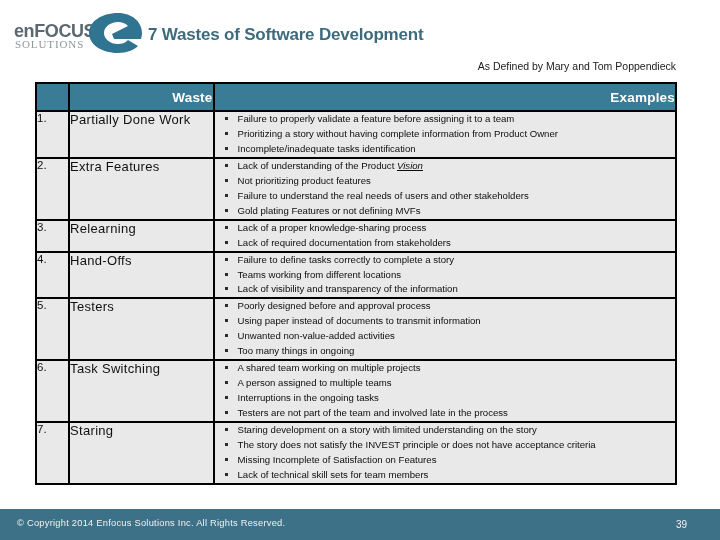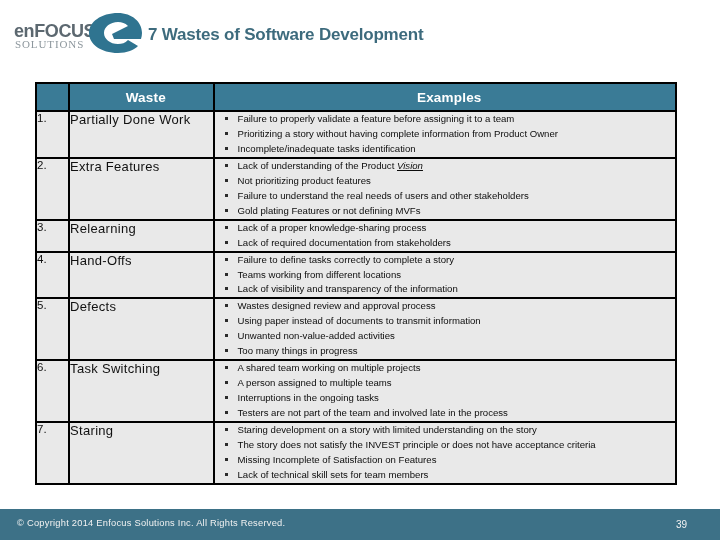--- a/index.html
+++ b/index.html
@@ -102,21 +102,21 @@
     height: 26px;
     vertical-align: middle;
   }
   .th-label {
     display: block;
     color: #ffffff;
     font-size: 13.5px;
     font-weight: bold;
     padding-left: 9px;
     letter-spacing: 0.2px;
-    text-align: center;
+    text-align: right;
   }
   .col-num   { width: 33px; }
   .col-waste { width: 144px; }
   .col-ex    { width: 461px; }
 
   .cell-num {
     font-size: 11.5px;
     color: #111111;
     padding: 7px 0 7px 6px;
     text-align: left;
@@ -192,20 +192,21 @@
   <div id="brand-logo">
     <div id="logo-wordmark">enFOCUS</div>
     <div id="logo-subword">SOLUTIONS</div>
     <svg id="logo-swirl" viewBox="0 0 58 46">
       <path d="M34 3 C17 3 5 12 5 23 C5 34 17 43 34 43 C43 43 50 40 54 36 L44 30 C41 33 38 34 34 34 C26 34 20 29 20 23 C20 17 26 12 34 12 C38 12 41 13 44 16 L28 24 L30 29 L57 29 C57.6 27 58 25 58 23 C58 12 48 3 34 3 Z" fill="#2f7490"></path>
       <path d="M30 19 L44 12 C41.5 10.2 38 9 34 9 L34 9 C27 9 22 14 22 19 Z" fill="#ffffff" opacity="0"></path>
     </svg>
   </div>
 
   <div id="slide-title">7 Wastes of Software Development</div>
+  <div id="slide-subtitle">As Defined by Mary and Tom Poppendieck</div>
 </div>
 
 <table id="waste-table">
   <colgroup>
     <col class="col-num">
     <col class="col-waste">
     <col class="col-ex">
   </colgroup>
   <thead>
     <tr>
@@ -260,27 +261,27 @@
         <td class="cell-ex">
           <ul class="ex-list">
             <li>Failure to define tasks correctly to complete a story</li>
             <li>Teams working from different locations</li>
             <li>Lack of visibility and transparency of the information</li>
           </ul>
         </td>
       </tr>
       <tr>
         <td class="cell-num">5.</td>
-        <td class="cell-waste">Defects</td>
-        <td class="cell-ex">
-          <ul class="ex-list">
-            <li>Wastes designed review and approval process</li>
+        <td class="cell-waste">Testers</td>
+        <td class="cell-ex">
+          <ul class="ex-list">
+            <li>Poorly designed before and approval process</li>
             <li>Using paper instead of documents to transmit information</li>
             <li>Unwanted non-value-added activities</li>
-            <li>Too many things in progress</li>
+            <li>Too many things in ongoing</li>
           </ul>
         </td>
       </tr>
       <tr>
         <td class="cell-num">6.</td>
         <td class="cell-waste">Task Switching</td>
         <td class="cell-ex">
           <ul class="ex-list">
             <li>A shared team working on multiple projects</li>
             <li>A person assigned to multiple teams</li>

